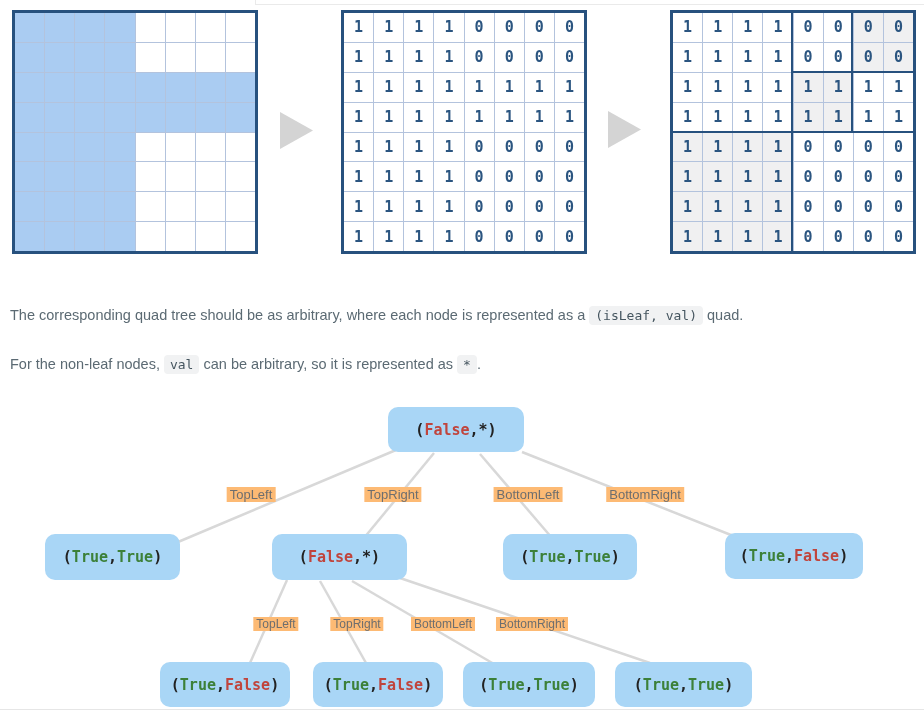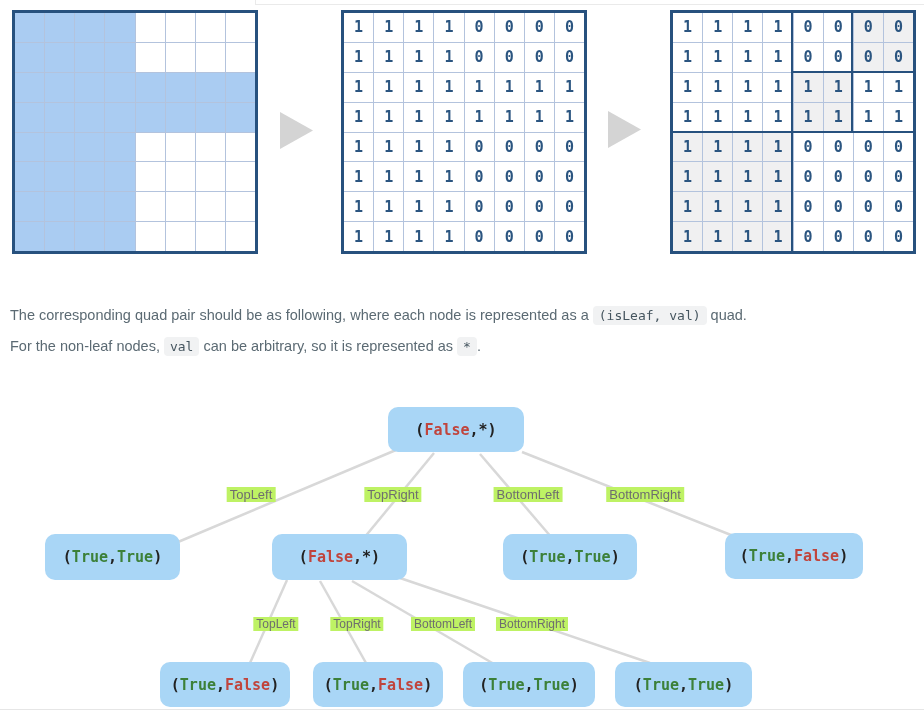--- a/index.html
+++ b/index.html
@@ -28,30 +28,30 @@
   .h-mid{top:118px;left:0;height:2px;width:100%;}
   .v-sub{left:178px;top:0;width:2px;height:120px;}
   .h-sub{top:58px;left:119px;height:2px;width:121px;}
 
   .arrow{position:absolute;}
   #arrow1{left:280px;top:112px;}
   #arrow2{left:608px;top:111px;}
 
   
   .para{position:absolute;left:10px;color:#5b6a73;font-size:14.5px;line-height:24px;white-space:nowrap;}
-  #p1{top:303px;} #p2{top:334px;}
+  #p1{top:303px;} #p2{top:352px;}
   code.chip{background:#f1f2f3;color:#45555f;font:13px "DejaVu Sans Mono",monospace;
             padding:2px 6px;border-radius:4px;margin-top:12px;}
 
   
   #tree-svg{position:absolute;left:0;top:0;pointer-events:none;z-index:0;}
   .tnode{position:absolute;background:var(--node-bg,#a9d6f6);border-radius:10px;
          display:flex;align-items:center;justify-content:center;z-index:2;
          font:600 15px "DejaVu Sans Mono",monospace;color:var(--node-text,#222);}
-  .elabel{position:absolute;transform:translateX(-50%);background:#bef264;padding:0 3px;
+  .elabel{position:absolute;transform:translateX(-50%);background:#fdba74;padding:0 3px;
           color:var(--edge-label,#6e6e6e);font-size:13px;z-index:1;white-space:nowrap;}
   .elabel.small{font-size:12px;}
 </style>
 </head>
 <body>
 
 <div id="page">
 
   <div id="top-sep"></div>
 
@@ -266,21 +266,21 @@
       <div class="cell gray">1</div>
       <div class="cell gray">1</div>
       <div class="cell gray">1</div>
       <div class="cell">0</div>
       <div class="cell">0</div>
       <div class="cell">0</div>
       <div class="cell">0</div>
     </div>
 
   <div id="p1" class="para">
-    <span>The corresponding quad pair should be as following, where each node is represented as a </span><code class="chip">(isLeaf, val)</code><span> quad.</span>
+    <span>The corresponding quad tree should be as arbitrary, where each node is represented as a </span><code class="chip">(isLeaf, val)</code><span> quad.</span>
   </div>
   <div id="p2" class="para">
     <span>For the non-leaf nodes, </span><code class="chip">val</code><span> can be arbitrary, so it is represented as </span><code class="chip">*</code><span>.</span>
   </div>
 
   <svg id="tree-svg" width="924" height="712">
       <line x1="396" y1="450" x2="178" y2="542" stroke="#d8d8d8" stroke-width="2.5"></line>
       <line x1="434" y1="453" x2="364" y2="538" stroke="#d8d8d8" stroke-width="2.5"></line>
       <line x1="480" y1="454" x2="552" y2="538" stroke="#d8d8d8" stroke-width="2.5"></line>
       <line x1="522" y1="452" x2="736" y2="537" stroke="#d8d8d8" stroke-width="2.5"></line>

